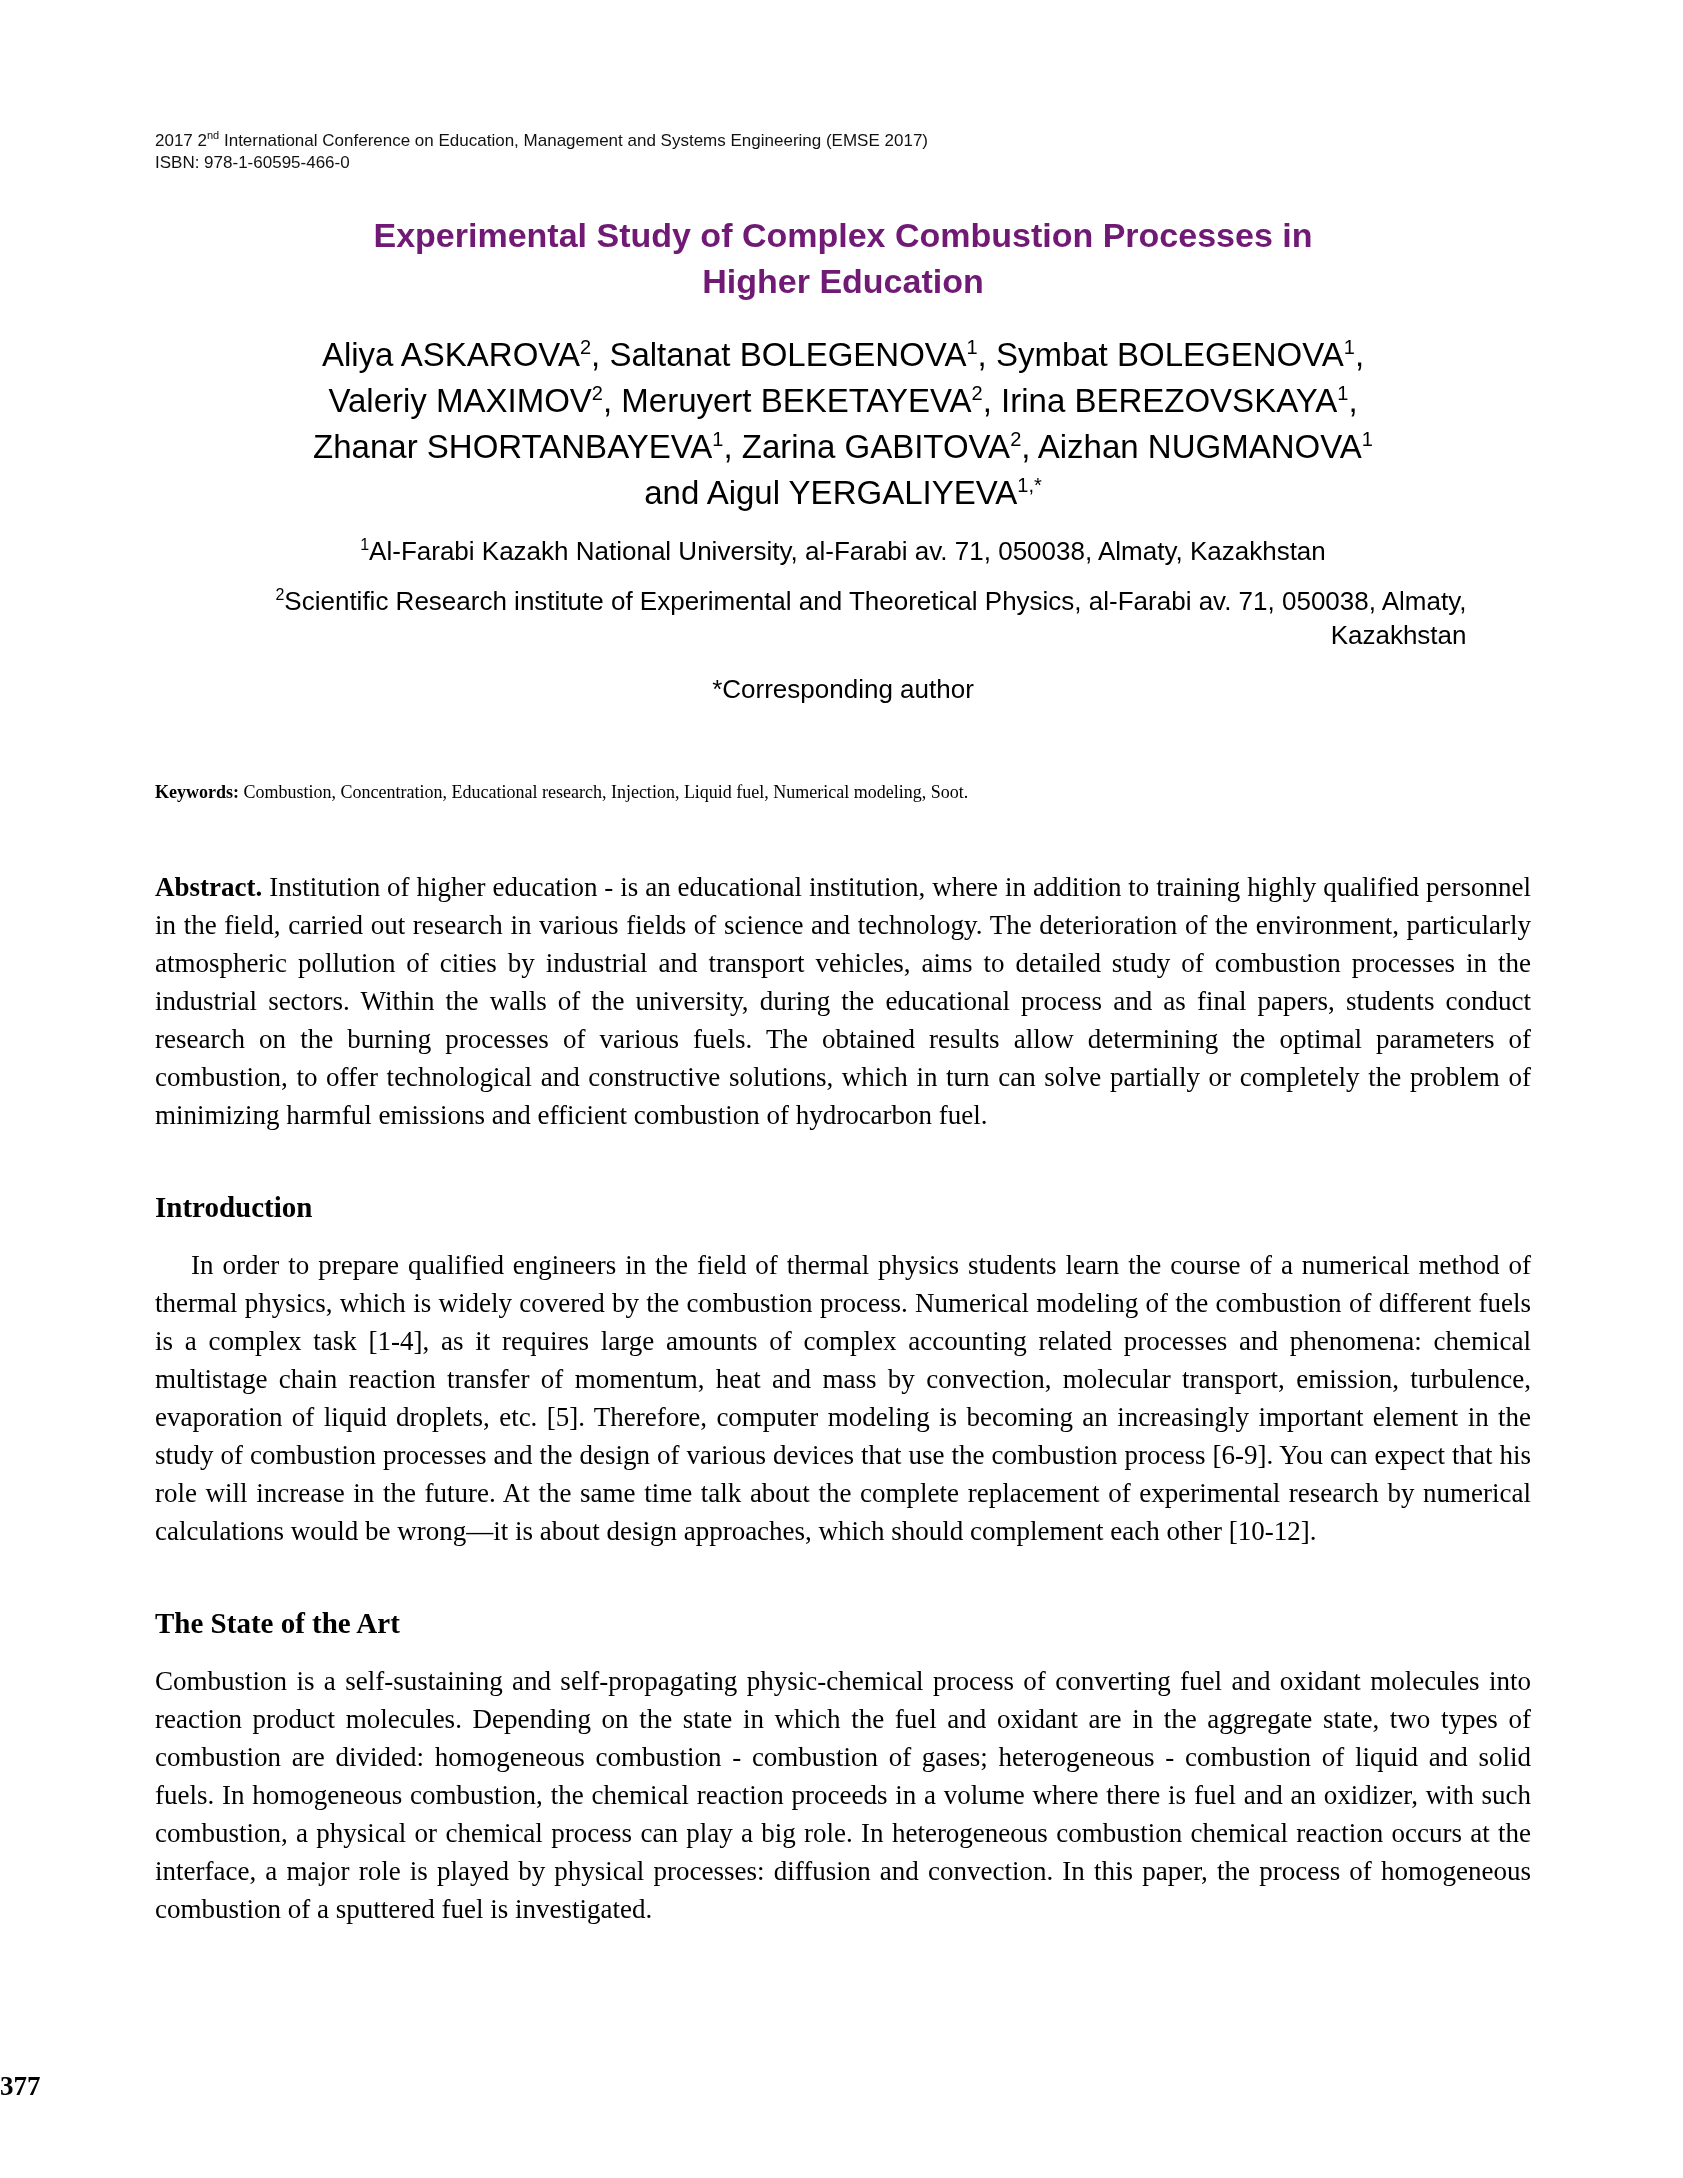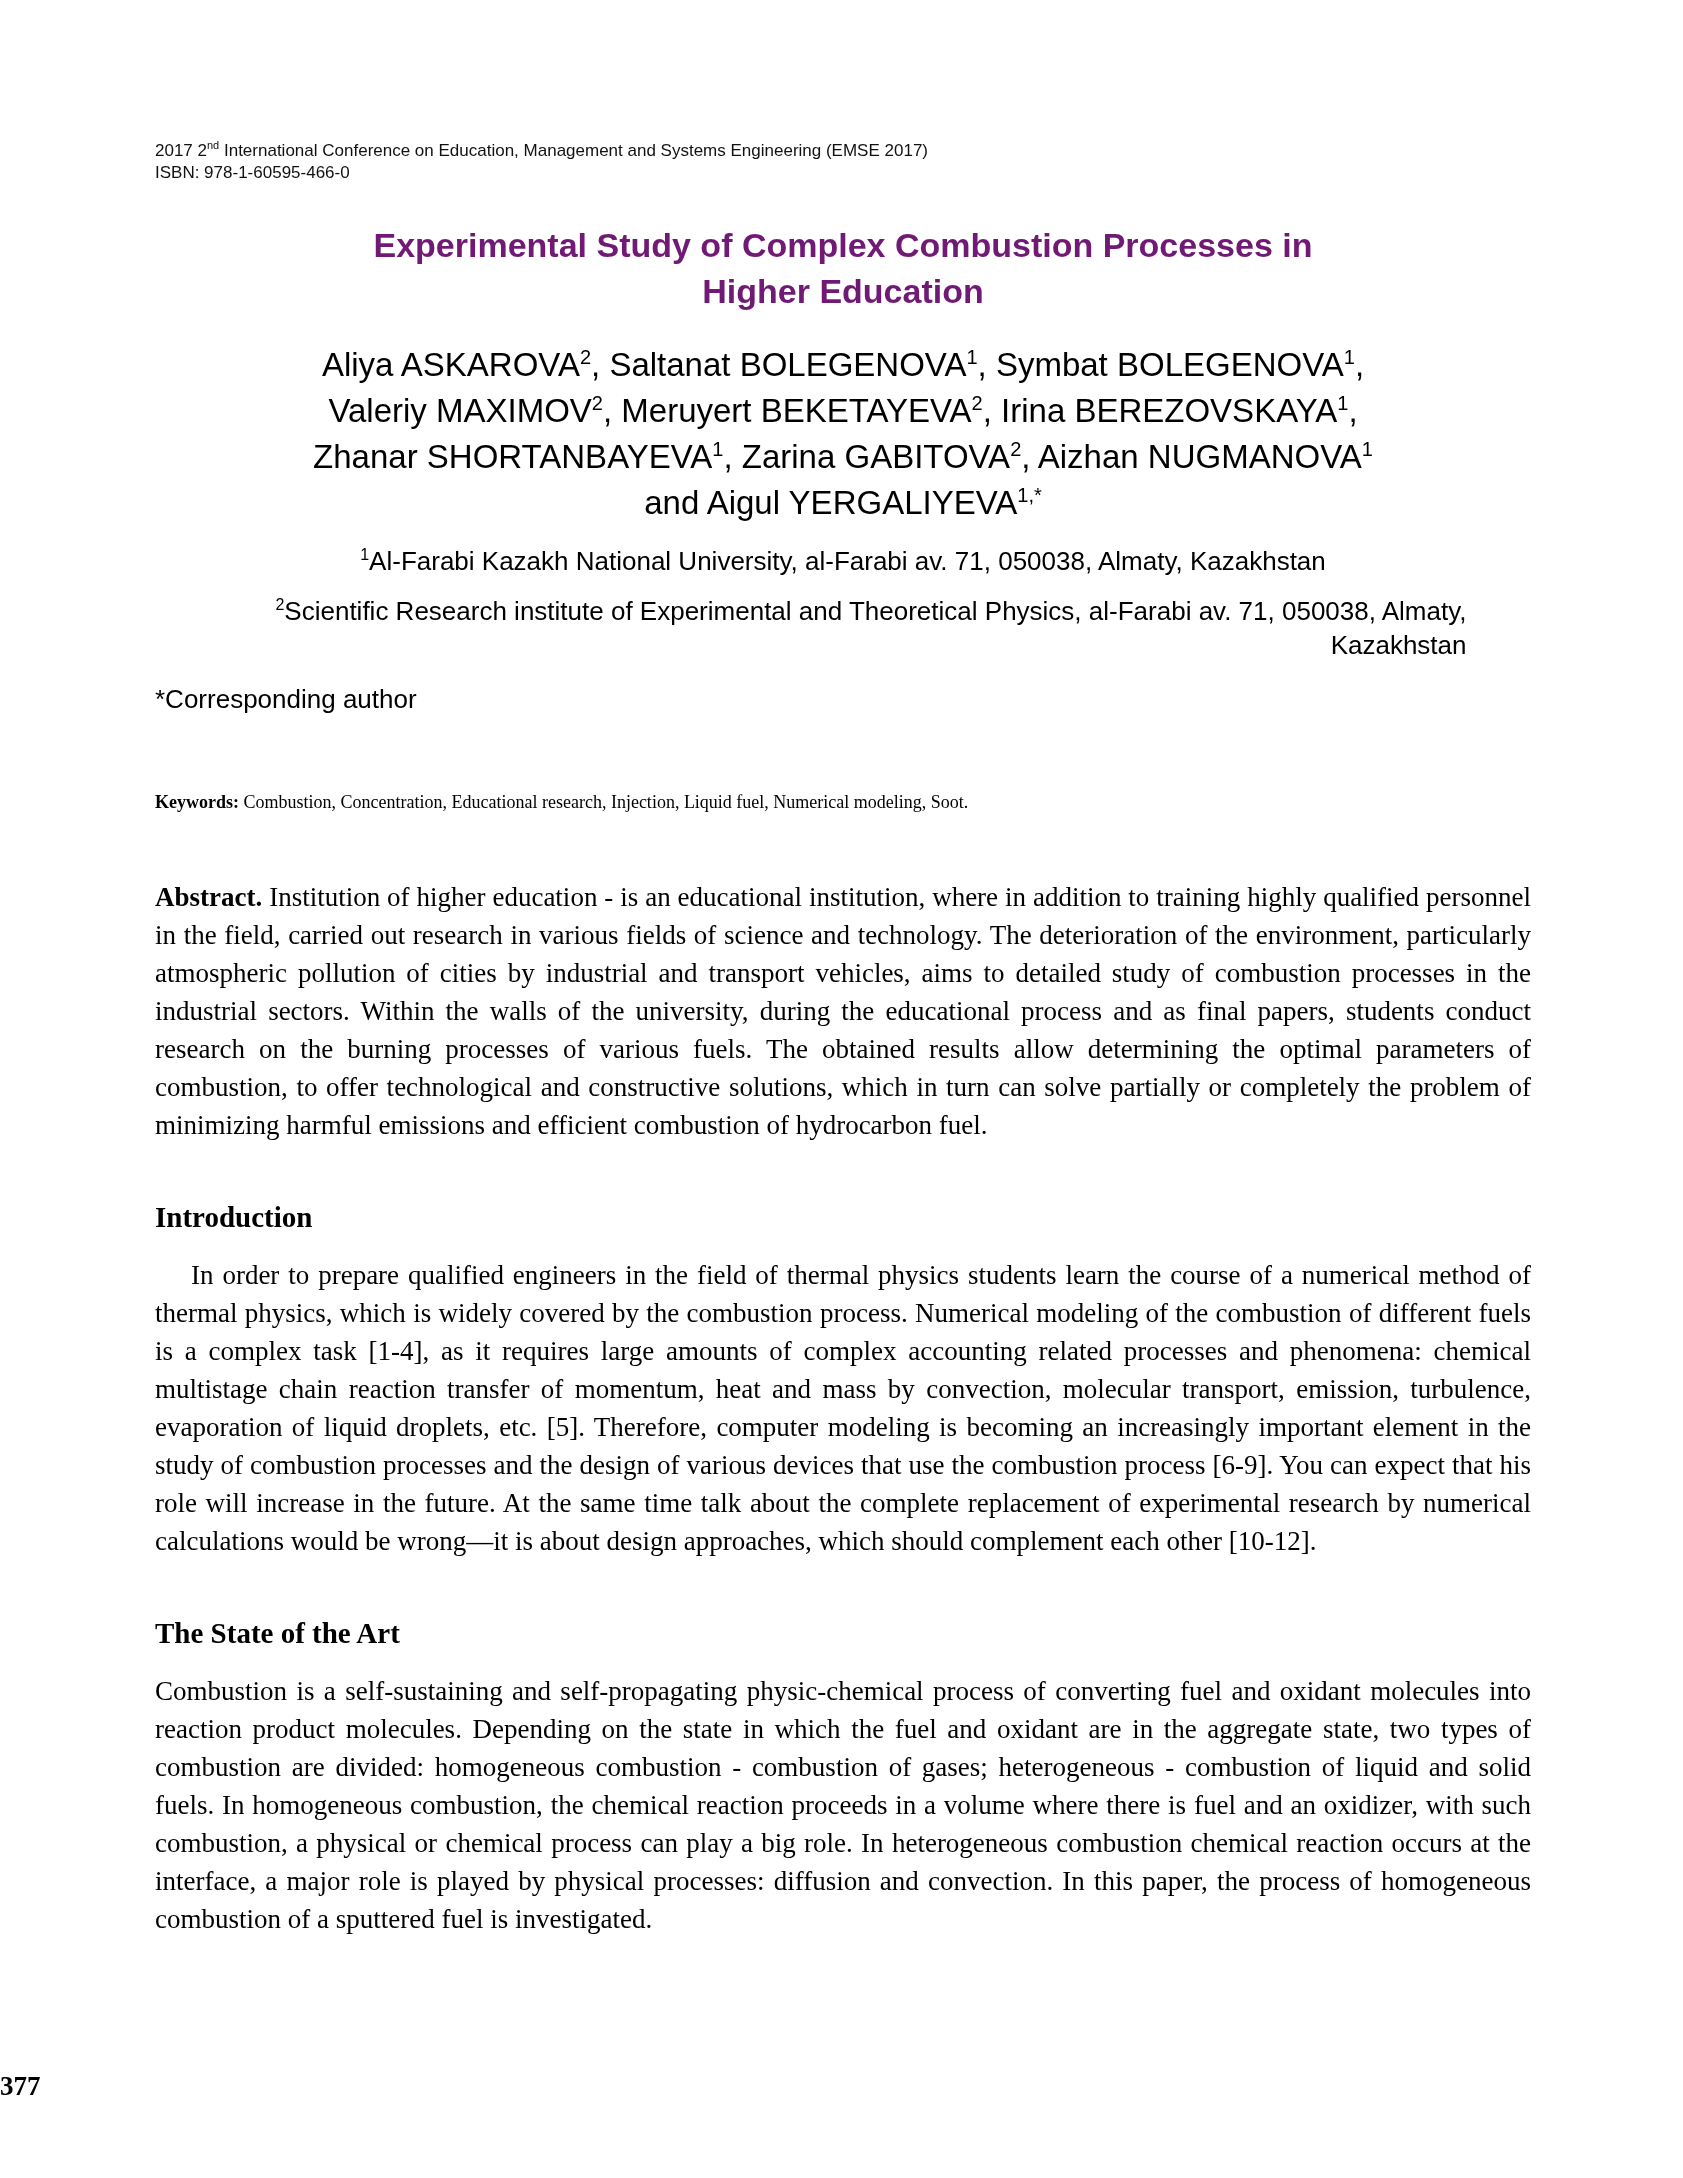--- a/index.html
+++ b/index.html
@@ -7,21 +7,21 @@
     position: relative;
     width: 1683px;
     height: 2178px;
     background: #ffffff;
     color: #000000;
     overflow: hidden;
   }
   .content {
     position: absolute;
     left: 155px;
-    top: 134px;
+    top: 124px;
     width: 1376px;
   }
   
   .conf-header {
     font-family: "Liberation Sans", sans-serif;
     font-size: 17px;
     line-height: 22px;
     color: #111;
   }
   .conf-header sup { font-size: 11px; }
@@ -50,20 +50,21 @@
     margin-top: 18px;
     text-align: center;
     font-family: "Liberation Sans", sans-serif;
     font-size: 26px;
     line-height: 34px;
   }
   .affil sup { font-size: 16px; line-height: 0; }
   .affil.affil-2 { margin-top: 16px; max-width: 1247px; margin-left: auto; margin-right: auto; text-align: right; }
   .corresponding {
     margin-top: 22px;
+    text-align: center;
     font-family: "Liberation Sans", sans-serif;
     font-size: 26px;
   }
   
   .keywords {
     margin: 68px 0 0 0;
     font-family: Liberation Serif, serif;
     font-size: 18px;
     line-height: 38px;
     text-align: justify;

